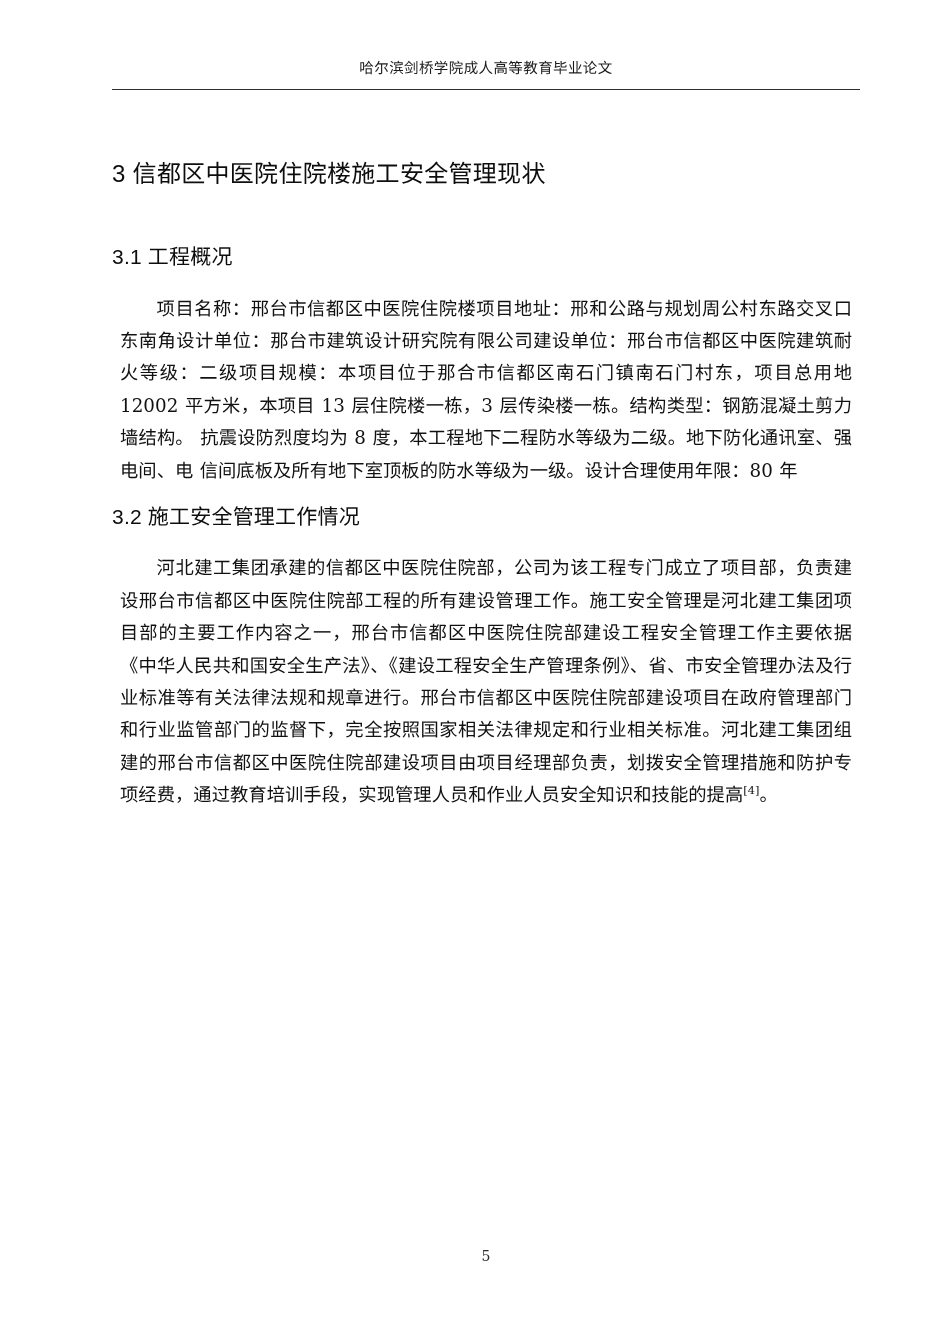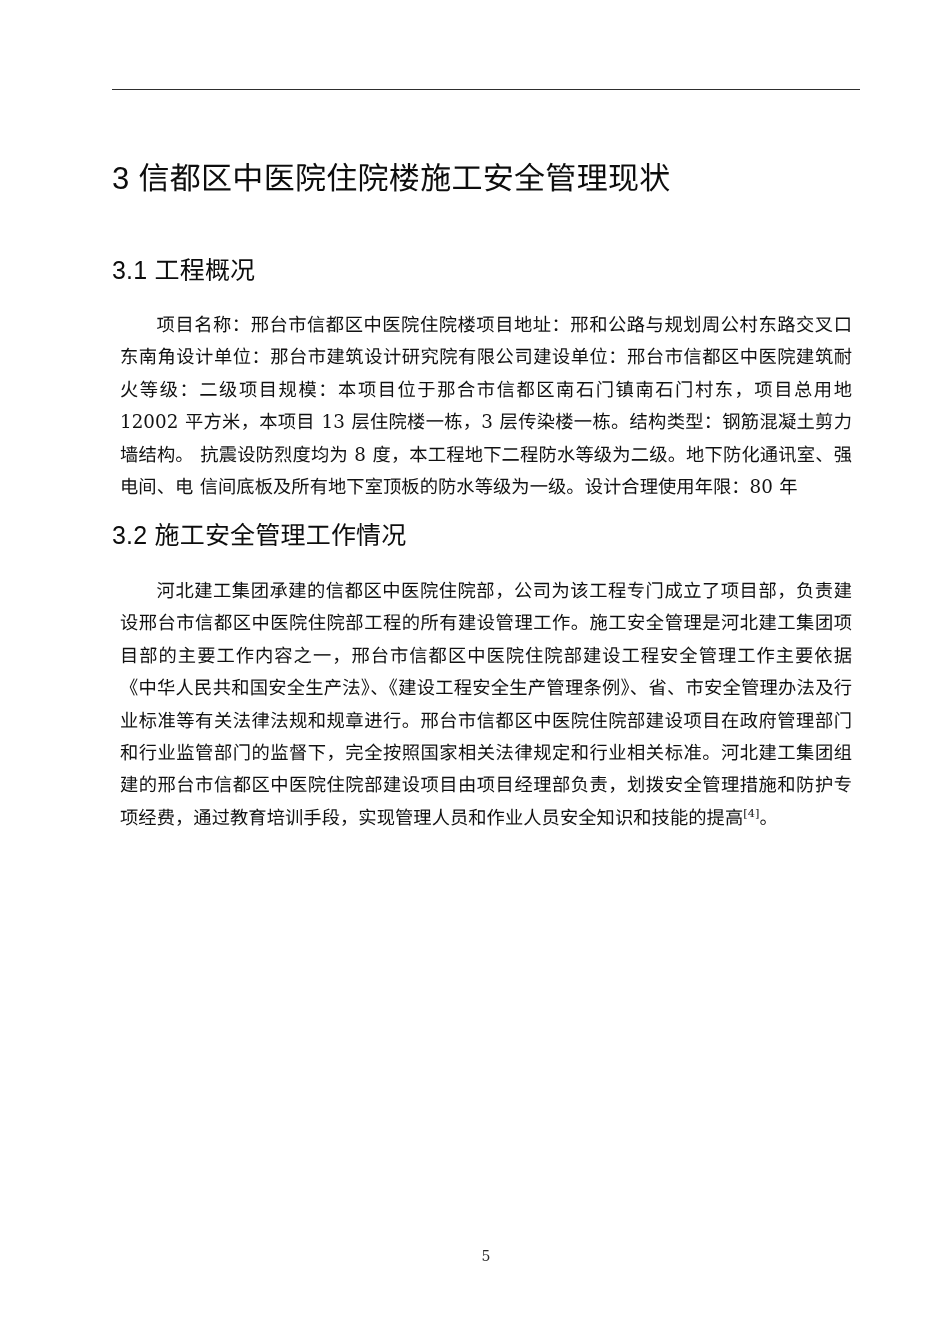--- a/index.html
+++ b/index.html
@@ -48,32 +48,32 @@
   
   .content {
     position: absolute;
     left: 112px;
     top: 146px;
     width: 748px;
   }
 
   h1.doc-h1 {
     font-family: "Liberation Sans", "DejaVu Sans", sans-serif;
-    font-size: 31px;
+    font-size: 24px;
     font-weight: 400;
     color: #0d0d0d;
     margin: 0 0 0 0;
     padding: 10px 0 0 0;
     line-height: 1.5;
     letter-spacing: 0.3px;
   }
 
   h2.doc-h2 {
     font-family: "Liberation Sans", "DejaVu Sans", sans-serif;
-    font-size: 25px;
+    font-size: 21px;
     font-weight: 400;
     color: #0d0d0d;
     margin: 0;
     line-height: 1.5;
     letter-spacing: 0.2px;
   }
 
   .gap-after-h1 { height: 49px; }
   .gap-after-h2 { height: 12px; }
   .gap-before-h2b { height: 6px; }
@@ -111,20 +111,23 @@
     font-family: "DejaVu Serif", "Liberation Serif", serif;
     font-size: 14px;
     color: #2a2a2a;
   }
 </style>
 </head>
 <body>
 
 <div class="page">
 
+  <div class="page-header">
+    <div class="page-header-text">哈尔滨剑桥学院成人高等教育毕业论文</div>
+  </div>
   <div class="header-rule"></div>
 
   <div class="content">
 
     <h1 class="doc-h1">3  信都区中医院住院楼施工安全管理现状</h1>
 
     <div class="gap-after-h1"></div>
 
     <h2 class="doc-h2">3.1  工程概况</h2>
 

